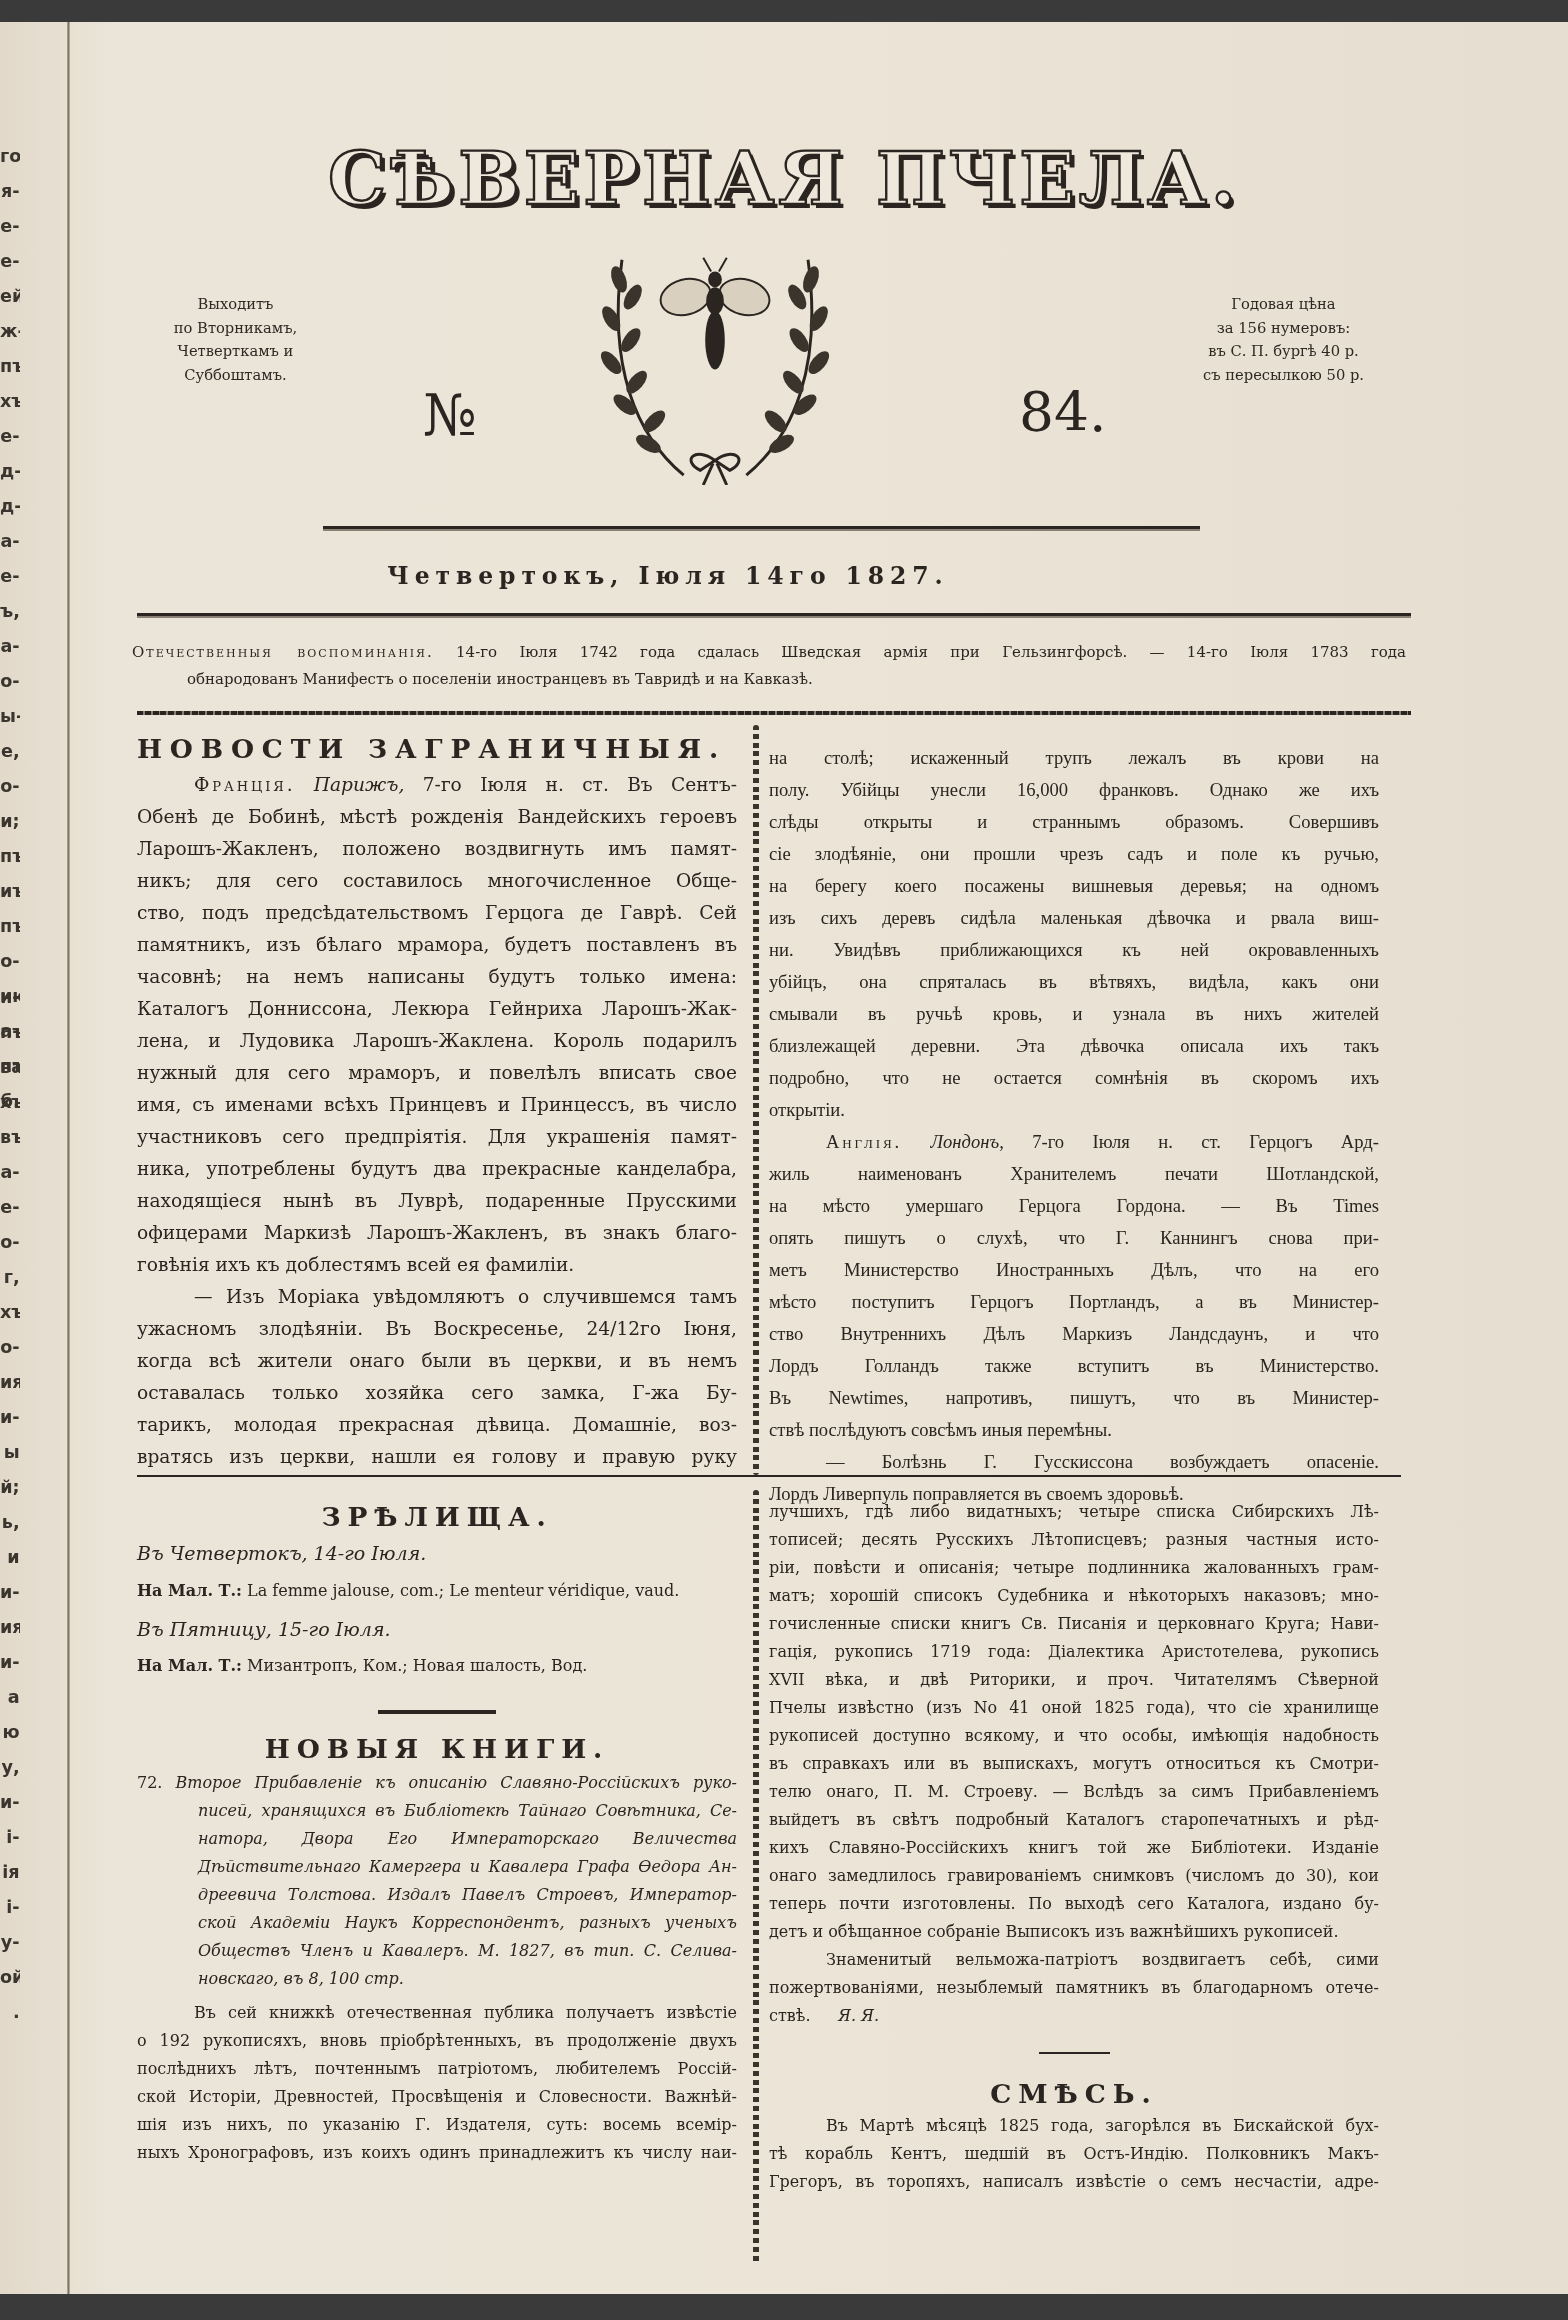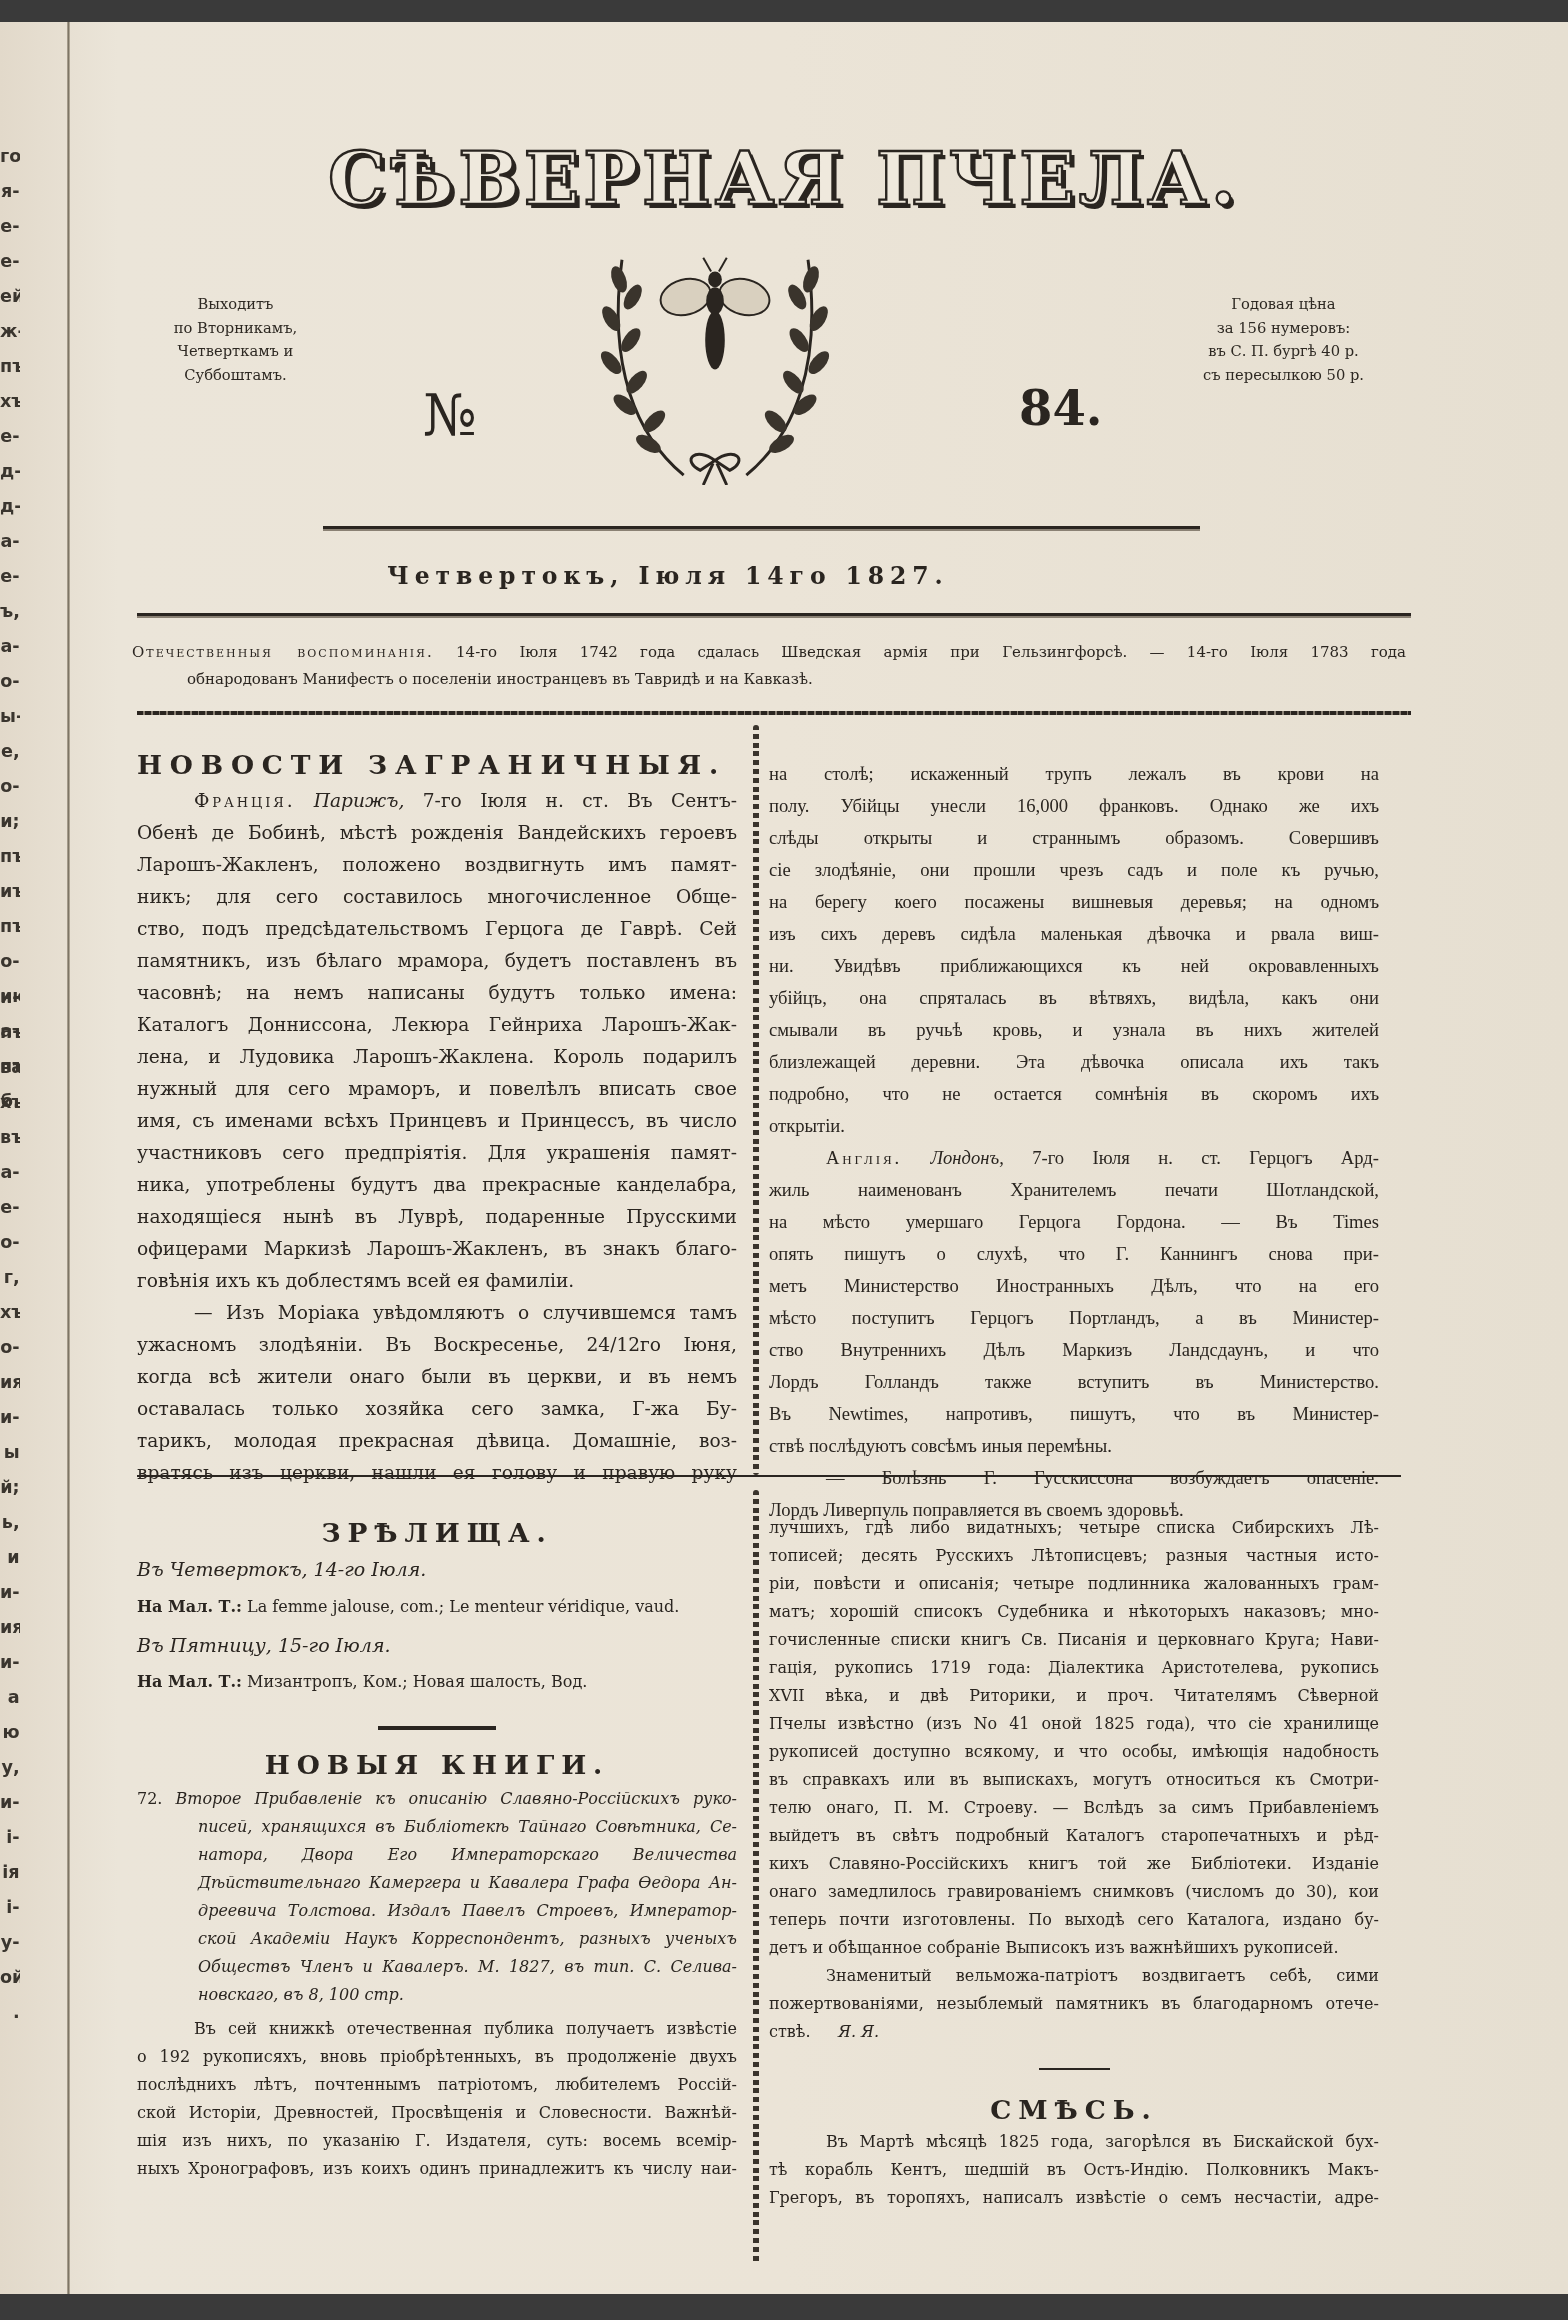--- a/index.html
+++ b/index.html
@@ -34,21 +34,21 @@
     -webkit-text-stroke: 2.4px #2a2520;
     text-shadow: 3.9px 3.9px 0 #2a2520;
   }
   .side-info {
     position: absolute; top: 292px; font-size: 14.7px; line-height: 23.5px;
     text-align: center; color: #2d2822;
   }
   .side-left { left: 157px; width: 157px; }
   .side-right { left: 1166px; width: 235px; }
   .issue-no-sign { position: absolute; left: 423px; top: 382px; font-size: 57px; }
-  .issue-no { position: absolute; left: 1019px; top: 380px; font-size: 48px; font-weight: bold; }
+  .issue-no { position: absolute; left: 1019px; top: 380px; font-size: 55px; font-weight: normal; }
   .emblem { position: absolute; left: 568px; top: 250px; width: 294px; height: 235px; }
 
   .rule-thick {
     position: absolute; height: 2.9px; background: #2a2520;
     box-shadow: 0 2px 0 #8a8174;
   }
   .rule-dash {
     position: absolute; height: 3.9px;
     background: repeating-linear-gradient(90deg, #2a2520 0 5.9px, #8a8174 5.9px 7.8px);
   }
@@ -59,21 +59,20 @@
   .remembrance {
     position: absolute; left: 132px; width: 1274px; top: 639px;
     font-size: 15px; line-height: 26.5px; text-align: justify;
   }
   .remembrance .lead { letter-spacing: 2px; font-variant: small-caps; }
   .remembrance .second { padding-left: 55px; }
 
   .col {
     position: absolute; font-size: 18.6px; line-height: 32px; text-align: justify;
     hyphens: manual;
-    margin-top: 16px;
   }
   .col-left { left: 137px; width: 600px; }
   .col-right { left: 769px; width: 610px; }
   .col-divider {
     position: absolute; left: 753px; width: 5.9px;
     background: repeating-linear-gradient(180deg, #3a342c 0 4.9px, transparent 4.9px 8.8px);
     border-radius: 2.9px;
   }
   .section-head {
     text-align: center; font-weight: bold; letter-spacing: 6.9px; font-size: 26.5px;

